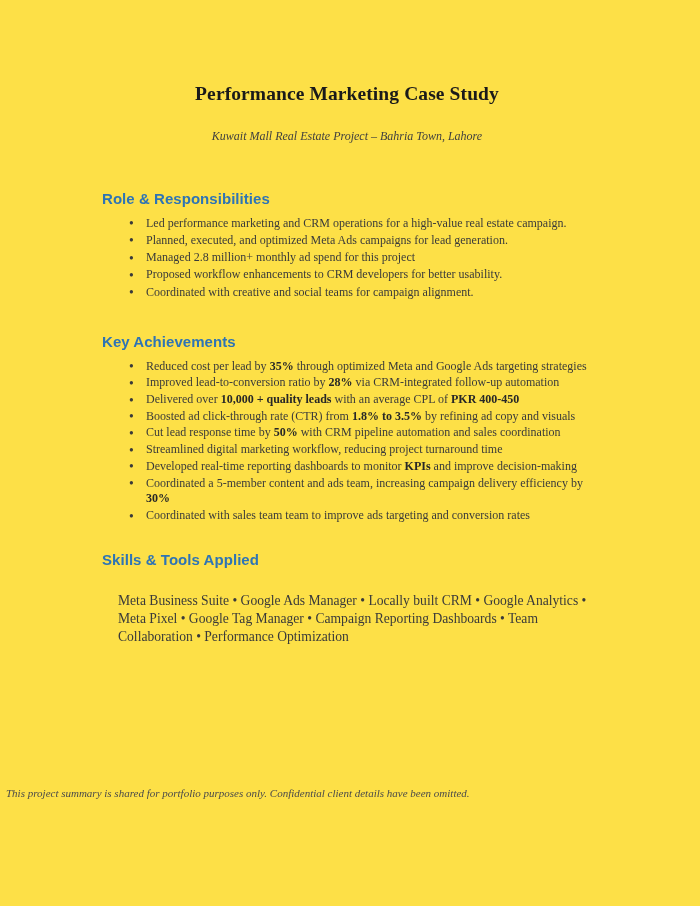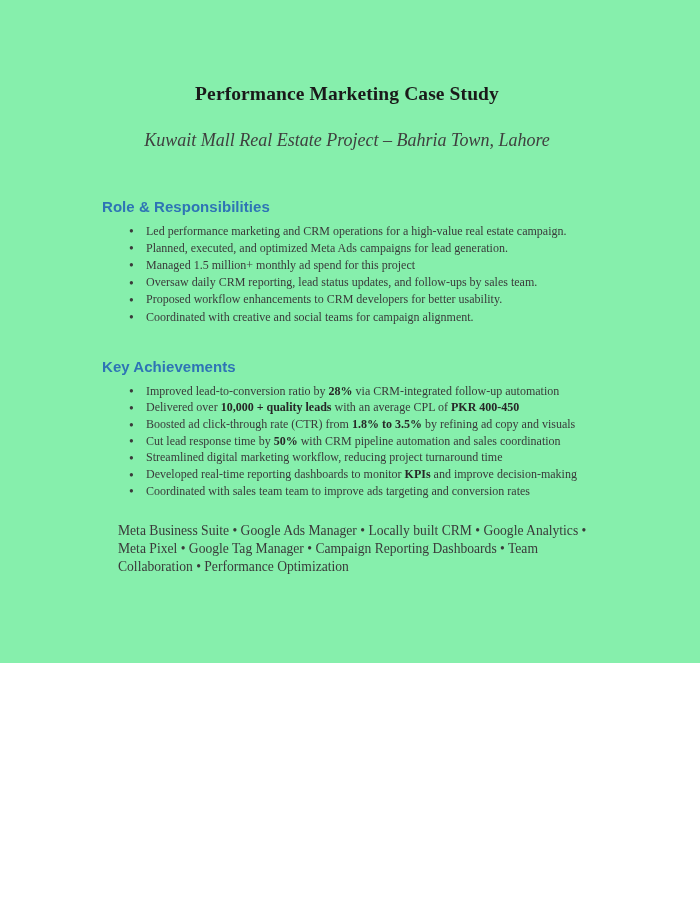--- a/index.html
+++ b/index.html
@@ -10,22 +10,22 @@
   body {
     width: 700px;
     height: 906px;
     font-family: "Liberation Serif", serif;
     color: #3a3a3a;
     -webkit-font-smoothing: antialiased;
   }
   .page {
     position: relative;
     width: 700px;
-    height: 663px;
-    background: #86efac;
+    height: 906px;
+    background: #fde047;
     box-sizing: border-box;
     padding: 12px;
     overflow: hidden;
   }
   .content {
     position: absolute;
     left: 102px;
     top: 0;
     width: 490px;
   }
@@ -39,21 +39,21 @@
     color: #1a1a1a;
     letter-spacing: 0.1px;
     margin: 0;
     padding-top: 82px;
     line-height: 1.2;
   }
   .doc-subtitle {
     text-align: center;
     font-family: "Liberation Serif", serif;
     font-style: italic;
-    font-size: 18px;
+    font-size: 12px;
     color: #3f3f3f;
     margin: 0;
     padding-top: 24px;
     line-height: 1.3;
   }
 
   
   .section-heading {
     font-family: "Liberation Sans", sans-serif;
     font-weight: bold;
@@ -131,37 +131,39 @@
 
     <h1 class="doc-title">Performance Marketing Case Study</h1>
 
     <p class="doc-subtitle">Kuwait Mall Real Estate Project – Bahria Town, Lahore</p>
 
     <h2 class="section-heading sec-role">Role &amp; Responsibilities</h2>
 
     <ul class="bullets">
         <li>Led performance marketing and CRM operations for a high-value real estate campaign.</li>
         <li>Planned, executed, and optimized Meta Ads campaigns for lead generation.</li>
-        <li>Managed 1.5 million+  monthly ad spend for this project</li>
-        <li>Oversaw daily CRM reporting, lead status updates, and follow-ups by sales team.</li>
+        <li>Managed 2.8 million+  monthly ad spend for this project</li>
         <li>Proposed workflow enhancements to CRM developers for better usability.</li>
         <li>Coordinated with creative and social teams for campaign alignment.</li>
       </ul>
 
     <h2 class="section-heading sec-key">Key Achievements</h2>
 
     <ul class="bullets key">
+        <li><span>Reduced cost per lead by </span><b>35%</b><span> through optimized Meta and Google Ads targeting strategies</span></li>
         <li><span>Improved lead-to-conversion ratio by </span><b>28%</b><span> via CRM-integrated follow-up automation</span></li>
         <li><span>Delivered over </span><b>10,000 + quality leads</b><span> with an average CPL of  </span><b>PKR 400-450</b></li>
         <li><span>Boosted ad click-through rate (CTR) from </span><b>1.8% to 3.5%</b><span> by refining ad copy and visuals</span></li>
         <li><span>Cut lead response time by </span><b>50%</b><span> with CRM pipeline automation and sales coordination</span></li>
         <li><span>Streamlined digital marketing workflow, reducing project turnaround time</span></li>
         <li><span>Developed real-time reporting dashboards to monitor </span><b>KPIs</b><span> and improve decision-making</span></li>
+        <li><span>Coordinated a 5-member content and ads team, increasing campaign delivery efficiency by </span><b>30%</b></li>
         <li><span>Coordinated with sales team team to improve ads targeting and conversion rates</span></li>
       </ul>
 
+    <h2 class="section-heading sec-skills">Skills &amp; Tools Applied</h2>
 
     <p class="skills-text">Meta Business Suite • Google Ads Manager • Locally built CRM • Google Analytics • Meta Pixel • Google Tag Manager • Campaign Reporting Dashboards • Team Collaboration • Performance Optimization</p>
 
   </div>
 
   <div class="footer-note">This project summary is shared for portfolio purposes only. Confidential client details have been omitted.</div>
 </div>
 
 </body></html>

